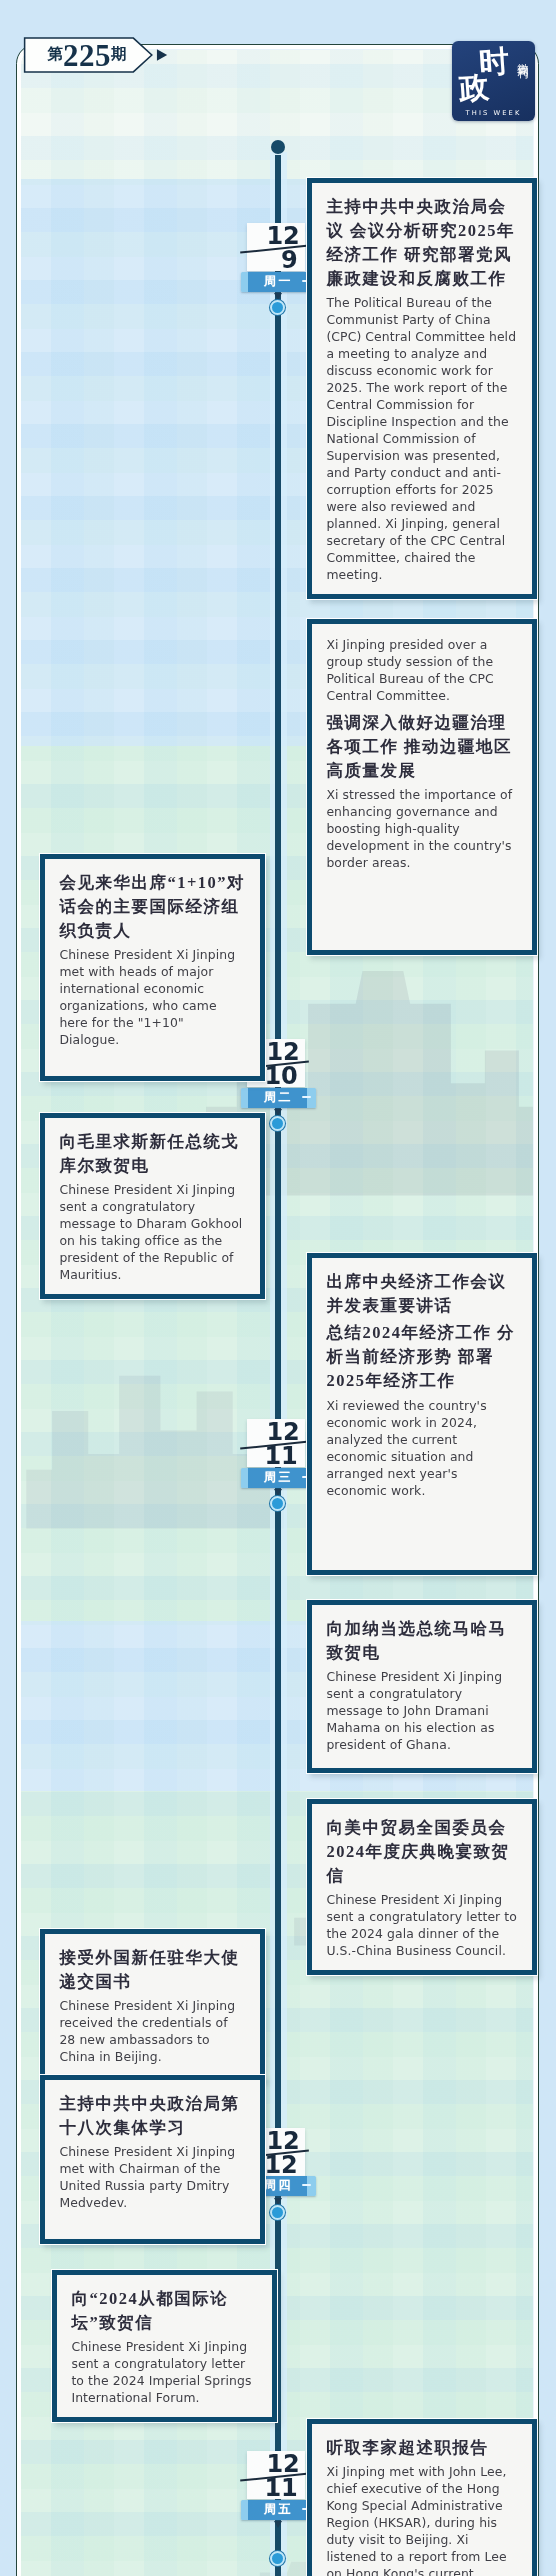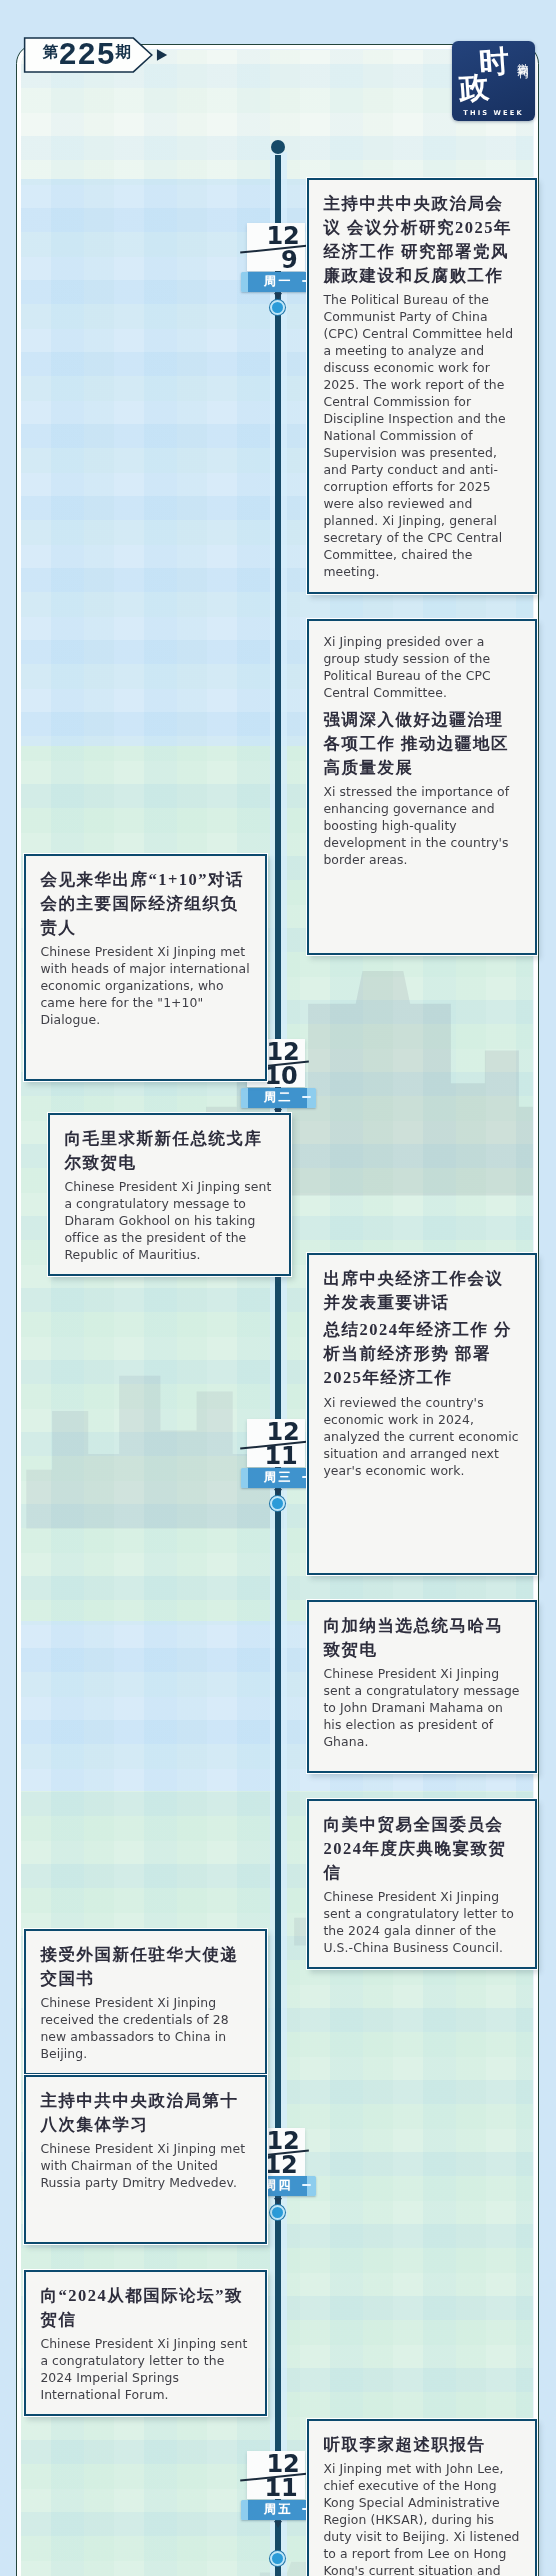--- a/index.html
+++ b/index.html
@@ -26,33 +26,33 @@
   
   .bldg{position:absolute;}
   .bldg.sky1{clip-path:polygon(0 100%,0 62%,9% 62%,9% 38%,20% 38%,20% 58%,30% 58%,30% 18%,44% 18%,46% 4%,58% 4%,60% 18%,72% 18%,72% 52%,82% 52%,82% 38%,92% 38%,92% 62%,100% 62%,100% 100%);
     background:#8e9aa4;opacity:.26;}
   .bldg.sky2{clip-path:polygon(0 100%,0 70%,10% 70%,10% 40%,24% 40%,24% 62%,36% 62%,36% 22%,52% 22%,52% 50%,66% 50%,66% 30%,80% 30%,80% 62%,100% 62%,100% 100%);
     background:#93a0a8;opacity:.22;}
   
   .badge{position:absolute;left:22px;top:35px;width:155px;height:40px;}
   .badge svg{position:absolute;left:0;top:0;}
   .badge .txt{position:absolute;left:13.4px;top:3.1px;width:103px;text-align:center;
-    color:#16324a;font-family:Liberation Mono, monospace;white-space:nowrap;}
+    color:#16324a;font-family:Liberation Serif, serif;white-space:nowrap;}
   .badge .small{font-size:15.5px;font-weight:700;vertical-align:7.2px;}
   .badge .big{font-size:31px;font-weight:700;letter-spacing:0.5px;}
   
   .brand{position:absolute;left:452px;top:41px;width:83px;height:80px;
     background:linear-gradient(160deg,#24437c,#17305f);border-radius:6.2px;
     box-shadow:0 1px 3.1px rgba(20,40,80,.35);color:#fff;}
   .brand .zh1{position:absolute;left:27px;top:1px;font-size:30px;font-family:"Liberation Serif",serif;font-weight:700;transform:rotate(-4deg);}
   .brand .zh2{position:absolute;left:7.2px;top:27px;font-size:30px;font-family:"Liberation Serif",serif;font-weight:700;transform:rotate(-4deg);}
   .brand .vert{position:absolute;right:6.2px;top:14.4px;width:12.4px;font-size:11.3px;line-height:13.4px;
     font-family:"Liberation Serif",serif;writing-mode:vertical-rl;text-orientation:upright;letter-spacing:2.1px;}
   .brand .en{position:absolute;left:0;bottom:4.1px;width:100%;text-align:center;
-    font-size:6.7px;letter-spacing:2.1px;font-weight:700;}
+    font-size:6.7px;letter-spacing:2.1px;font-weight:400;}
   
   .tl-halo{position:absolute;left:270px;top:152px;width:16.5px;height:2612px;background:rgba(214,238,252,.75);}
   .tl-line{position:absolute;left:275px;top:155px;width:6.2px;height:2568px;background:#174a68;}
   .tl-dot{position:absolute;left:271px;top:140px;width:14.4px;height:14.4px;border-radius:50%;background:#174a68;}
   
   .marker{position:absolute;left:0;top:0;}
   .m-box{position:absolute;left:247px;width:58px;height:48px;background:#fbfcfc;
     box-shadow:0 1.5px 3.1px rgba(70,100,120,.25);}
   .m-month{position:absolute;right:5.2px;top:0px;font-size:24px;font-weight:700;color:#18293c;line-height:26px;}
   .m-slash{position:absolute;left:-7.2px;top:25px;width:69px;height:1.5px;background:#1b2b3c;transform:rotate(-6deg);}
@@ -61,23 +61,23 @@
     background:linear-gradient(90deg,#8ecdee 0 10%,#3f93cd 10% 88%,#8ecdee 88%);
     border-radius:1.5px;box-shadow:0 1px 2.1px rgba(40,80,110,.35);
     display:flex;align-items:center;justify-content:center;}
   .m-week{color:#ffffff;font-size:12px;font-weight:700;letter-spacing:2.6px;text-shadow:0 0 1px rgba(255,255,255,.6);}
   .m-dash{position:absolute;right:5.2px;top:8.2px;width:9.3px;height:2.1px;background:#eaf6ff;border-radius:1px;}
   .m-pin{position:absolute;left:274px;width:0;height:0;
     border-left:4.6px solid transparent;border-right:4.6px solid transparent;border-top:7.2px solid #1c3c56;}
   .m-node{position:absolute;left:270px;width:11.3px;height:11.3px;border-radius:50%;
     background:#2b9bd8;border:2.1px solid #bfe6f8;box-shadow:0 0 0 1px #2275a8;}
   
-  .card{position:absolute;background:#f6f6f4;border:2px solid #0c4a6e;outline:1.5px solid #ffffff;
+  .card{position:absolute;background:#f6f6f4;border:5px solid #0c4a6e;outline:1.5px solid #ffffff;
     box-shadow:2.6px 3.6px 5.2px rgba(60,85,100,.22);padding:12.4px 14.4px 10.3px 14.4px;box-sizing:border-box;}
-  .card.left{left:24px;width:243px;}
+  .card.left{left:40px;width:225px;}
   .card.right{left:307px;width:230px;}
   .card .zh{font-family:"Liberation Serif","DejaVu Serif",serif;font-size:16.5px;line-height:24px;
     letter-spacing:1.5px;color:#2d2d3c;font-weight:600;margin-bottom:3.1px;}
   .card .en{font-size:12.4px;line-height:17px;color:#3f3f46;letter-spacing:0.1px;margin-bottom:6.2px;}
   .card .en:last-child{margin-bottom:0;}
 </style>
 </head>
 <body>
 
 <div id="canvas">
@@ -192,21 +192,21 @@
       </div>
       <div class="card right" style="top: 619px; min-height: 336px;">
         <div class="en">Xi Jinping presided over a group study session of the Political Bureau of the CPC Central Committee.</div>
         <div class="zh">强调深入做好边疆治理各项工作 推动边疆地区高质量发展</div>
         <div class="en">Xi stressed the importance of enhancing governance and boosting high-quality development in the country's border areas.</div>
       </div>
       <div class="card left" style="top: 854px; min-height: 227px;">
         <div class="zh">会见来华出席“1+10”对话会的主要国际经济组织负责人</div>
         <div class="en">Chinese President Xi Jinping met with heads of major international economic organizations, who came here for the "1+10" Dialogue.</div>
       </div>
-      <div class="card left" style="top: 1113px; min-height: 145px; margin-left: 24px;">
+      <div class="card left" style="top: 1113px; min-height: 145px;">
         <div class="zh">向毛里求斯新任总统戈库尔致贺电</div>
         <div class="en">Chinese President Xi Jinping sent a congratulatory message to Dharam Gokhool on his taking office as the president of the Republic of Mauritius.</div>
       </div>
       <div class="card right" style="top: 1253px; min-height: 322px;">
         <div class="zh">出席中央经济工作会议并发表重要讲话</div>
         <div class="zh">总结2024年经济工作 分析当前经济形势 部署2025年经济工作</div>
         <div class="en">Xi reviewed the country's economic work in 2024, analyzed the current economic situation and arranged next year's economic work.</div>
       </div>
       <div class="card right" style="top: 1600px; min-height: 173px;">
         <div class="zh">向加纳当选总统马哈马致贺电</div>
@@ -217,21 +217,21 @@
         <div class="en">Chinese President Xi Jinping sent a congratulatory letter to the 2024 gala dinner of the U.S.-China Business Council.</div>
       </div>
       <div class="card left" style="top: 1929px; min-height: 121px;">
         <div class="zh">接受外国新任驻华大使递交国书</div>
         <div class="en">Chinese President Xi Jinping received the credentials of 28 new ambassadors to China in Beijing.</div>
       </div>
       <div class="card left" style="top: 2075px; min-height: 169px;">
         <div class="zh">主持中共中央政治局第十八次集体学习</div>
         <div class="en">Chinese President Xi Jinping met with Chairman of the United Russia party Dmitry Medvedev.</div>
       </div>
-      <div class="card left" style="top: 2270px; min-height: 117px;">
+      <div class="card left" style="top: 2270px; min-height: 117px; margin-left: 12px;">
         <div class="zh">向“2024从都国际论坛”致贺信</div>
         <div class="en">Chinese President Xi Jinping sent a congratulatory letter to the 2024 Imperial Springs International Forum.</div>
       </div>
       <div class="card right" style="top: 2419px; min-height: 148px;">
         <div class="zh">听取李家超述职报告</div>
         <div class="en">Xi Jinping met with John Lee, chief executive of the Hong Kong Special Administrative Region (HKSAR), during his duty visit to Beijing. Xi listened to a report from Lee on Hong Kong's current situation and the HKSAR government's work.</div>
       </div>
     </div>
 
   <div id="flogos"></div>

